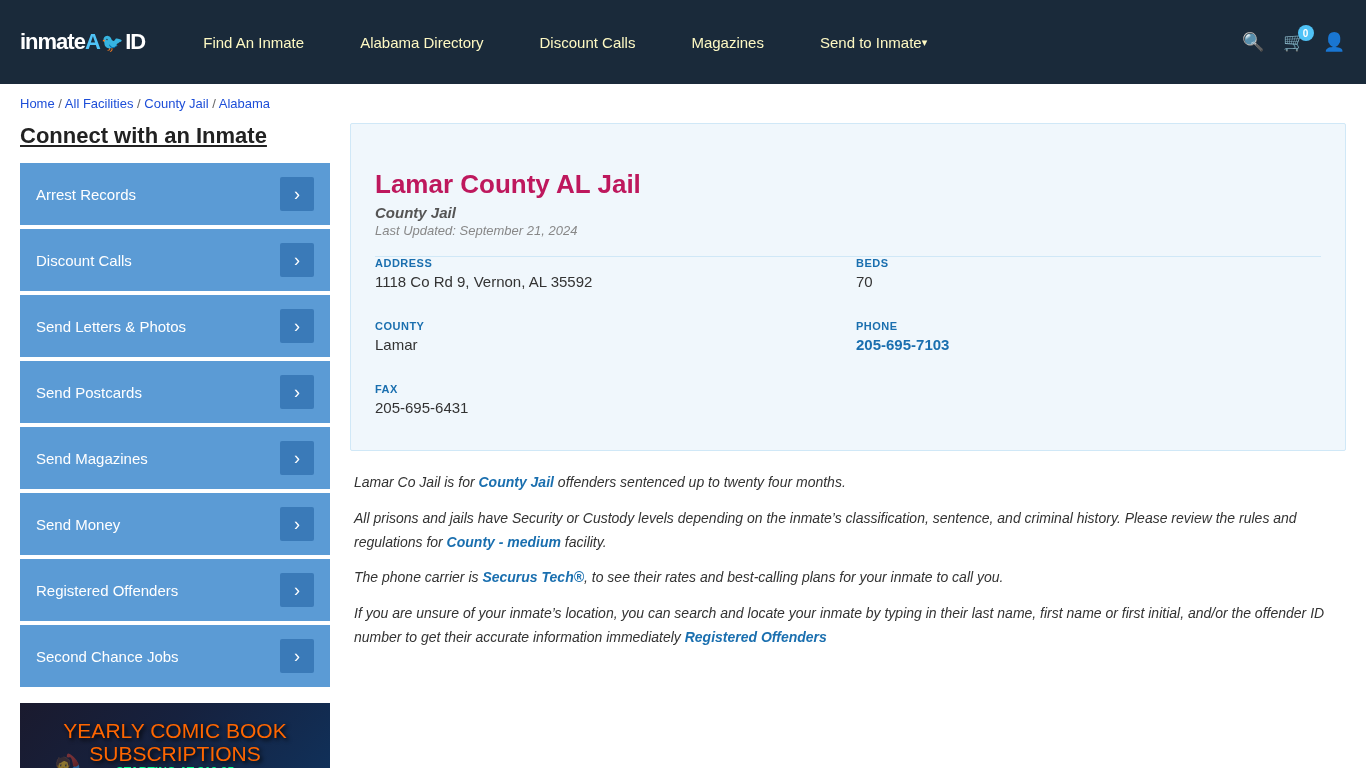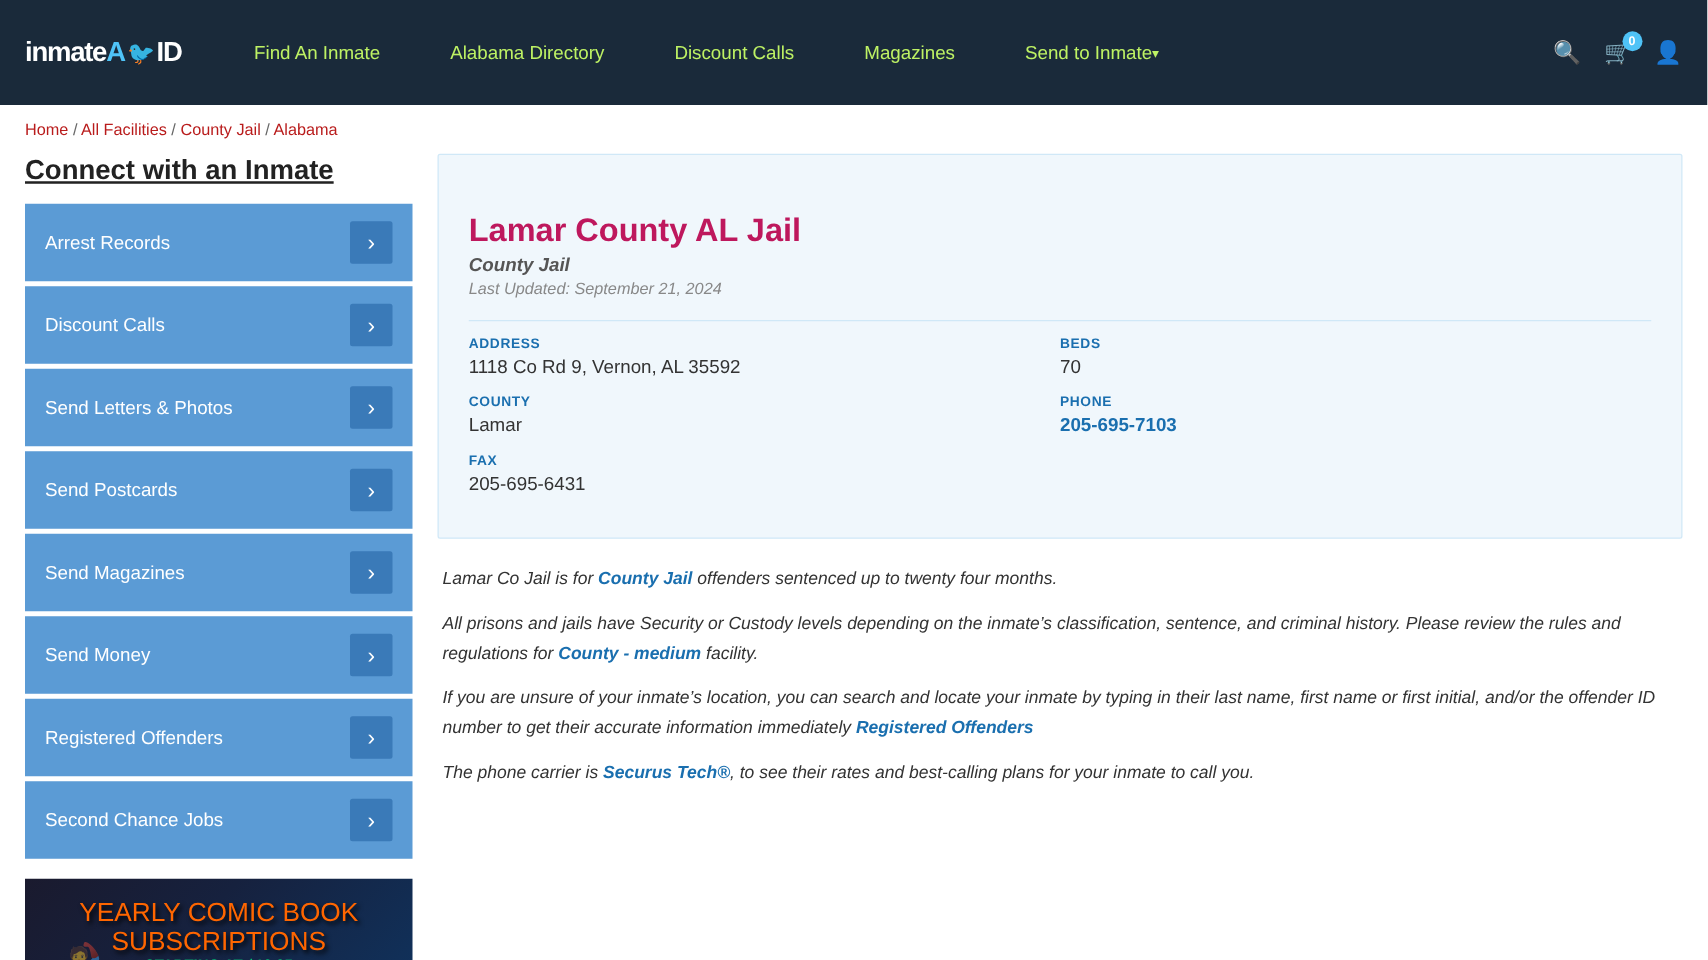--- a/index.html
+++ b/index.html
@@ -31,21 +31,21 @@
       font-size: 18px;
       margin: 0 2px;
     }
     .nav-items {
       display: flex;
       align-items: center;
       flex: 1;
       gap: 0;
     }
     .nav-item {
-      color: #bef264;
+      color: #fef9c3;
       font-size: 15px;
       padding: 0 28px;
       cursor: pointer;
       height: 68px;
       display: flex;
       align-items: center;
       white-space: nowrap;
     }
     .nav-item.with-arrow::after { content: ' ▾'; font-size: 11px; }
     .header-icons {
@@ -75,21 +75,21 @@
       font-weight: bold;
     }
 
     
     .breadcrumb {
       padding: 12px 20px;
       font-size: 13px;
       color: #666;
     }
     .breadcrumb a {
-      color: #b91c1c;
+      color: #1d4ed8;
       text-decoration: none;
     }
     .breadcrumb span { color: #666; }
 
     
     .main-layout {
       display: flex;
       padding: 0 20px 20px 20px;
       gap: 20px;
     }
@@ -196,23 +196,23 @@
     }
     .facility-updated {
       font-size: 13px;
       color: #888;
       font-style: italic;
       margin-bottom: 18px;
     }
     .info-grid {
       display: grid;
       grid-template-columns: 1fr 1fr;
-      gap: 0;
+      gap: 16px;
       border-top: 1px solid #d0e8f7;
-      padding-top: 12px;
+      padding-top: 0;
     }
     .info-cell {
       padding: 0 0 14px 0;
     }
     .info-label {
       font-size: 11px;
       color: #1a6faf;
       font-weight: bold;
       text-transform: uppercase;
       letter-spacing: 0.5px;
@@ -360,21 +360,21 @@
     </div>
 
     <div class="description">
       <p>
         <span>Lamar Co Jail is for </span><a class="desc-link">County Jail</a><span> offenders sentenced up to twenty four months.</span>
       </p>
       <p>
         <span>All prisons and jails have Security or Custody levels depending on the inmate’s classification, sentence, and criminal history. Please review the rules and regulations for </span><a class="desc-link">County - medium</a><span> facility.</span>
       </p>
       <p>
+        <span>The phone carrier is </span><a class="desc-link">Securus Tech®</a><span>, to see their rates and best-calling plans for your inmate to call you.</span>
+      </p>
+      <p>
         <span>If you are unsure of your inmate’s location, you can search and locate your inmate by typing in their last name, first name or first initial, and/or the offender ID number to get their accurate information immediately </span><a class="desc-link">Registered Offenders</a>
       </p>
-      <p>
-        <span>The phone carrier is </span><a class="desc-link">Securus Tech®</a><span>, to see their rates and best-calling plans for your inmate to call you.</span>
-      </p>
     </div>
 
   </main>
 </div>
 
 </body></html>

